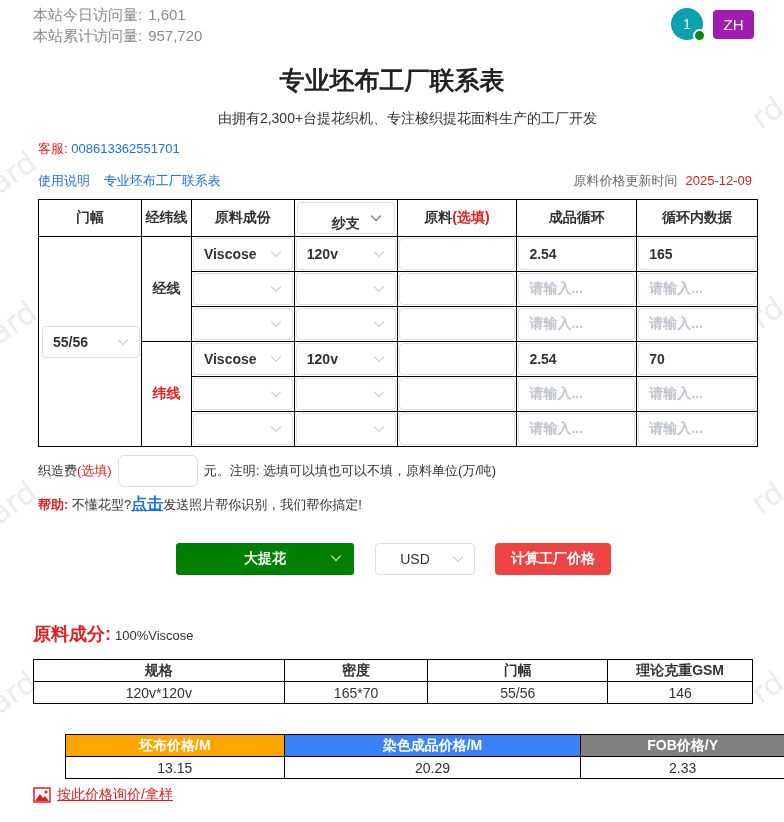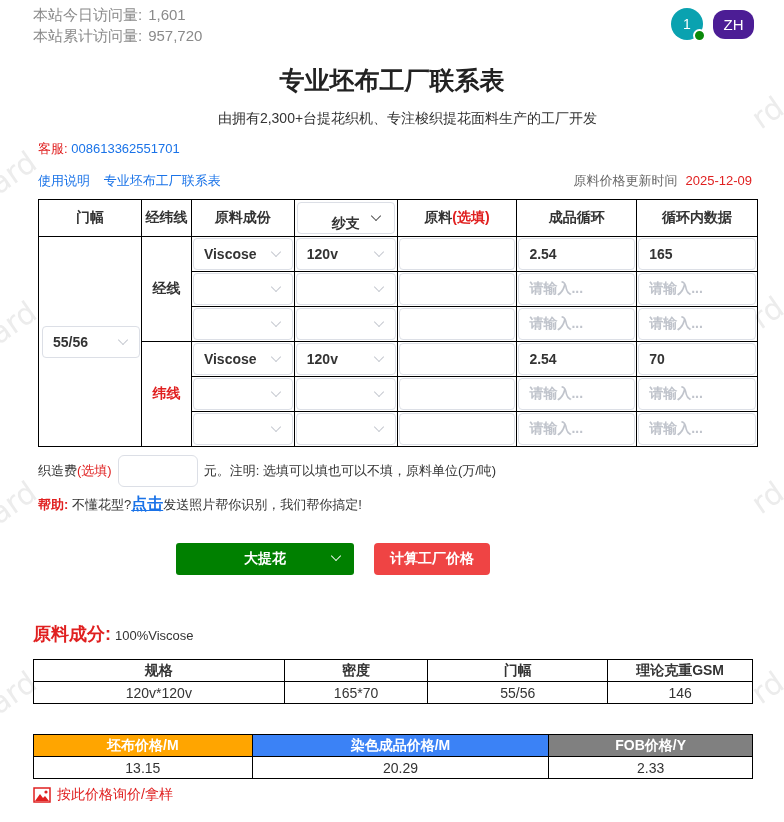--- a/index.html
+++ b/index.html
@@ -18,21 +18,21 @@
   .top-right { position: absolute; right: 30px; top: 8px; display: flex; align-items: center; gap: 10px; }
   .badge-avatar {
     position: relative; width: 32px; height: 32px; border-radius: 50%; background: #0aa2b0;
     color: #fff; display: flex; align-items: center; justify-content: center; font-size: 14px;
   }
   .badge-avatar .dot {
     position: absolute; right: -3px; bottom: -2px; width: 13px; height: 13px; border-radius: 50%;
     background: #0a8a0a; border: 2px solid #fff;
   }
   .lang-btn {
-    background: #4c1d95; color: #fff; border-radius: 12px; width: 41px; height: 29px;
+    background: #a21caf; color: #fff; border-radius: 4px; width: 41px; height: 29px;
     display: flex; align-items: center; justify-content: center; font-size: 15px;
   }
   .title { position: absolute; left: 0; width: 784px; top: 64px; text-align: center;
     font-size: 25px; font-weight: bold; color: #222; }
   .subtitle { position: absolute; left: 0; width: 784px; top: 110px; text-align: center;
     font-size: 14px; color: #333; padding-left: 31px; }
   .service { position: absolute; left: 38px; top: 140px; font-size: 13px; }
   .service .lbl { color: #e02020; }
   .service .num { color: #1a73e8; }
   .links { position: absolute; left: 38px; top: 172px; font-size: 13px; }
@@ -74,24 +74,24 @@
     display: flex; align-items: center; justify-content: center; font-weight: bold; font-size: 14px; }
 
   .comp { position: absolute; left: 33px; top: 622px; display: flex; align-items: baseline; }
   .comp .lbl { color: #e02020; font-size: 18px; font-weight: bold; }
   .comp .val { font-size: 13px; margin-left: 4px; }
 
   table.res { position: absolute; left: 33px; border-collapse: collapse; width: 720px; font-size: 14px; }
   table.res th, table.res td { border: 1px solid #000; text-align: center; height: 22px; padding: 0; }
   table.res th { font-weight: bold; }
   table.res.spec { top: 659px; }
-  table.res.price { top: 734px; }
+  table.res.price { top: 734px; margin-left: 32px; }
   table.res.price th { color: #fff; }
   .ask { position: absolute; left: 33px; top: 786px; display: flex; align-items: center; font-size: 14px; }
-  .ask .link { color: #e02020; margin-left: 6px; }
+  .ask .link { color: #e02020; text-decoration: underline; margin-left: 6px; }
 </style>
 </head>
 <body>
 
 <div class="watermark" style="left:-12px;top:155px;">ard</div>
 <div class="watermark" style="left:-12px;top:305px;">ard</div>
 <div class="watermark" style="left:-12px;top:485px;">ard</div>
 <div class="watermark" style="left:-12px;top:675px;">ard</div>
 <div class="watermark" style="left:752px;top:95px;">rd</div>
 <div class="watermark" style="left:752px;top:295px;">rd</div>
@@ -304,20 +304,24 @@
 <div class="help">
   <span class="lbl">帮助:</span>
   <span>不懂花型?</span><span class="click">点击</span><span>发送照片帮你识别，我们帮你搞定!</span>
 </div>
 
 <div class="actions">
   <div class="btn-type">
     <span>大提花</span>
     <span class="chev"></span>
   </div>
+  <div class="cur-sel">
+    <span>USD</span>
+    <span class="chev"></span>
+  </div>
   <div class="btn-calc">计算工厂价格</div>
 </div>
 
 <div class="comp">
   <span class="lbl">原料成分:</span>
   <span class="val">100%Viscose</span>
 </div>
 
 <table class="res spec">
   <colgroup>

